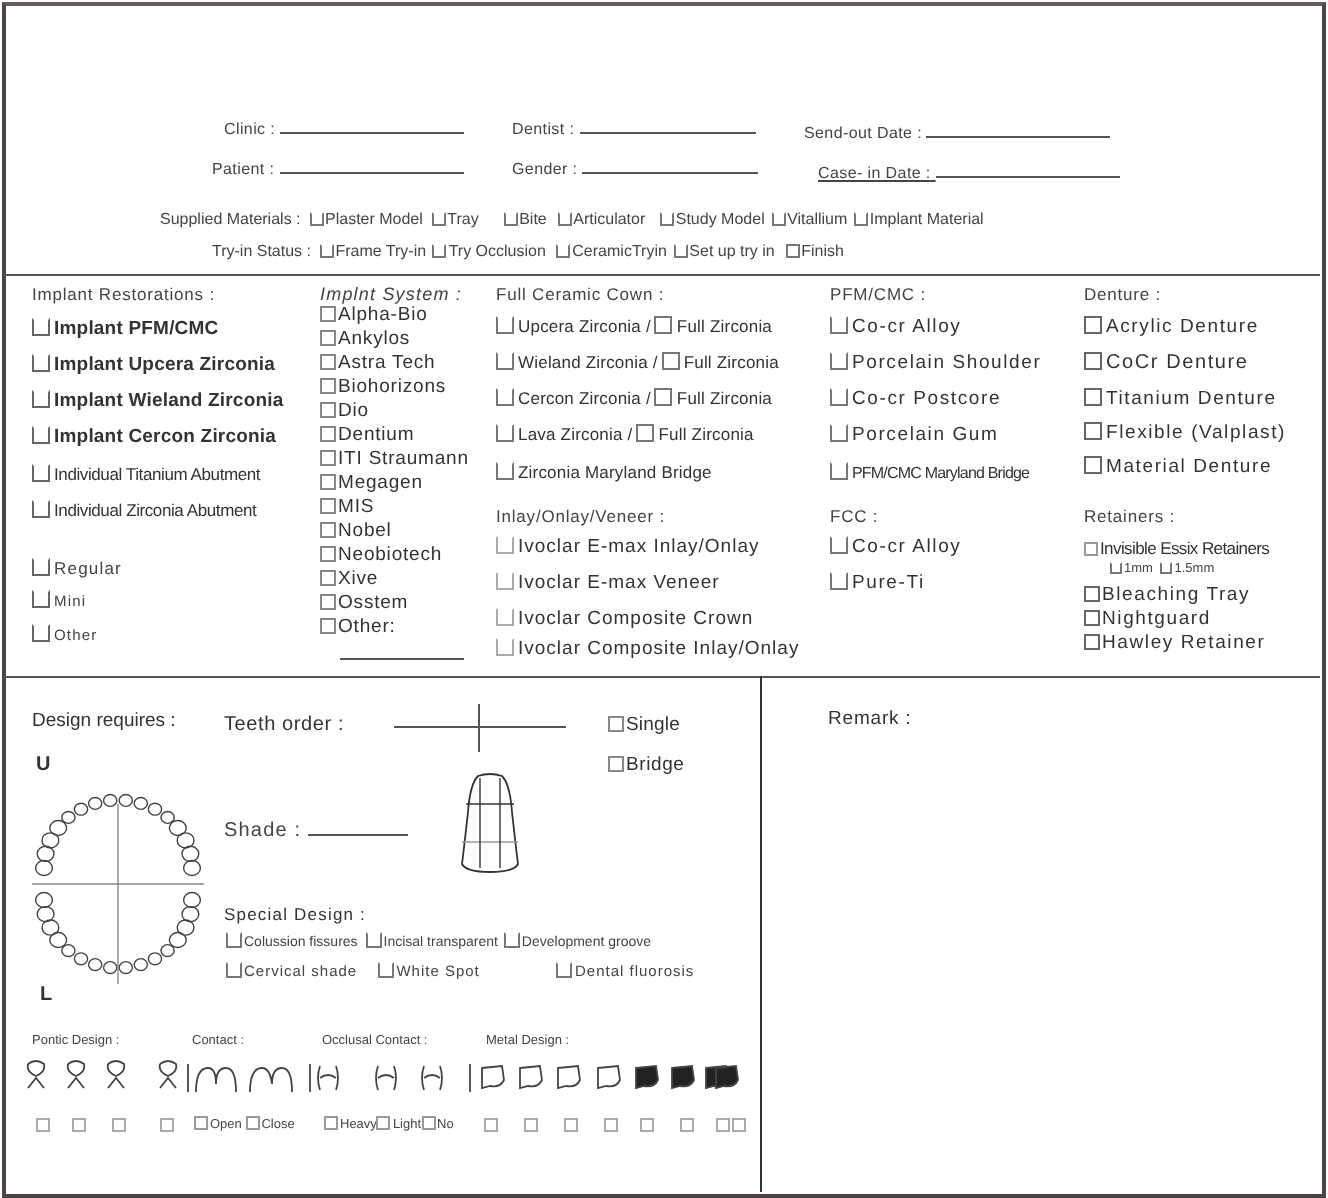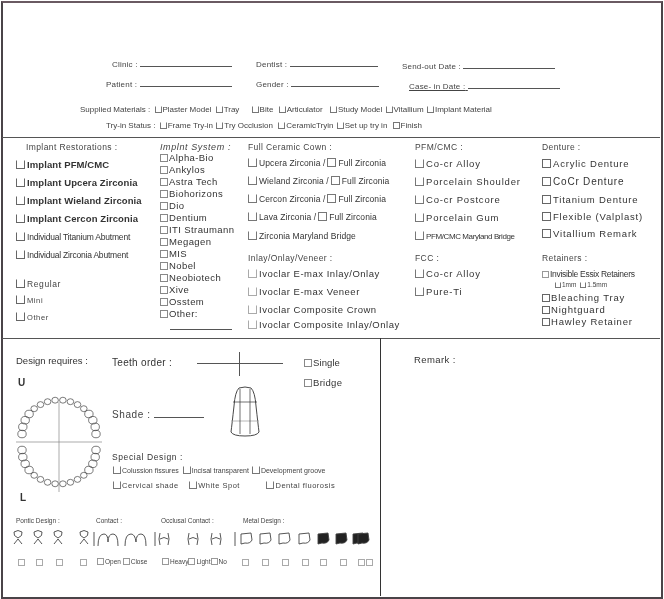--- a/index.html
+++ b/index.html
@@ -69,21 +69,21 @@
   <span>Try-in Status :</span>
   <span style="margin-left:2px"><span class="cb open"></span><span>Frame Try-in</span></span>
   <span style="margin-left:1px"><span class="cb open"></span><span>Try Occlusion</span></span>
   <span style="margin-left:3px"><span class="cb open"></span><span>CeramicTryin</span></span>
   <span style="margin-left:1px"><span class="cb open"></span><span>Set up try in</span></span>
   <span style="margin-left:3px"><span class="cb"></span><span>Finish</span></span>
 </div>
 
 <div class="hline" style="left:2px;top:137px;width:658px;background:#555;"></div>
 
-<div class="abs hdr" style="left:26px;top:142px;">Implant Restorations :</div>
+<div class="abs hdr" style="left:16px;top:142px;">Implant Restorations :</div>
 <div id="ir-list">
     <div class="abs item-b" style="left:16px;top:159px;"><span class="cbbig" style="border-color:#666;border-top-color:transparent"></span><span>Implant PFM/CMC</span></div>
     <div class="abs item-b" style="left:16px;top:177px;"><span class="cbbig" style="border-color:#666;border-top-color:transparent"></span><span>Implant Upcera Zirconia</span></div>
     <div class="abs item-b" style="left:16px;top:195px;"><span class="cbbig" style="border-color:#666;border-top-color:transparent"></span><span>Implant Wieland Zirconia</span></div>
     <div class="abs item-b" style="left:16px;top:213px;"><span class="cbbig" style="border-color:#666;border-top-color:transparent"></span><span>Implant Cercon Zirconia</span></div>
     <div class="abs item-sm" style="left:16px;top:232px;font-size:8.5px;letter-spacing:-0.2px;"><span class="cbbig" style="border-color:#666;border-top-color:transparent"></span><span>Individual Titanium Abutment</span></div>
     <div class="abs item-sm" style="left:16px;top:250px;font-size:8.5px;letter-spacing:-0.2px;"><span class="cbbig" style="border-color:#666;border-top-color:transparent"></span><span>Individual Zirconia Abutment</span></div>
     <div class="abs item-sm" style="left:16px;top:279px;font-size:8.5px;letter-spacing:0.6px;color:#444"><span class="cbbig" style="border-color:#666;border-top-color:transparent"></span><span>Regular</span></div>
     <div class="abs item-sm" style="left:16px;top:295px;font-size:7.5px;letter-spacing:0.6px;color:#444"><span class="cbbig" style="border-color:#666;border-top-color:transparent"></span><span>Mini</span></div>
     <div class="abs item-sm" style="left:16px;top:312px;font-size:7.5px;letter-spacing:0.6px;color:#444"><span class="cbbig" style="border-color:#666;border-top-color:transparent"></span><span>Other</span></div>
@@ -137,21 +137,21 @@
     <div class="abs item" style="left:415px;top:268px;font-size:9.5px;letter-spacing:0.8px;"><span class="cbbig" style="border-color:#777;border-top-color:transparent"></span><span>Co-cr Alloy</span></div>
     <div class="abs item" style="left:415px;top:286px;font-size:9.5px;letter-spacing:0.8px;"><span class="cbbig" style="border-color:#777;border-top-color:transparent"></span><span>Pure-Ti</span></div>
   </div>
 
 <div class="abs hdr" style="left:542px;top:142px;">Denture :</div>
 <div id="den-list">
     <div class="abs item" style="left:542px;top:158px;font-size:9.5px;letter-spacing:0.8px;"><span class="cbbig" style="border-color:#666"></span><span>Acrylic Denture</span></div>
     <div class="abs item" style="left:542px;top:176px;font-size:10px;letter-spacing:0.8px;"><span class="cbbig" style="border-color:#666"></span><span>CoCr Denture</span></div>
     <div class="abs item" style="left:542px;top:194px;font-size:9.5px;letter-spacing:0.8px;"><span class="cbbig" style="border-color:#666"></span><span>Titanium Denture</span></div>
     <div class="abs item" style="left:542px;top:211px;font-size:9.5px;letter-spacing:0.8px;"><span class="cbbig" style="border-color:#666"></span><span>Flexible (Valplast)</span></div>
-    <div class="abs item" style="left:542px;top:228px;font-size:9.5px;letter-spacing:0.8px;"><span class="cbbig" style="border-color:#666"></span><span>Vitallium Remark</span></div>
+    <div class="abs item" style="left:542px;top:228px;font-size:9.5px;letter-spacing:0.8px;"><span class="cbbig" style="border-color:#666"></span><span>Material Denture</span></div>
   </div>
 <div class="abs hdr" style="left:542px;top:253px;">Retainers :</div>
 <div class="abs item-sm" style="left:542px;top:269px;letter-spacing:-0.3px;">
   <span class="cb" style="border-color:#999"></span><span>Invisible Essix Retainers</span>
 </div>
 <div class="abs tiny" style="left:555px;top:281px;">
   <span><span class="cb open" style="width:6px;height:6px"></span><span>1mm</span></span>
   <span style="margin-left:2px"><span class="cb open" style="width:6px;height:6px"></span><span>1.5mm</span></span>
 </div>
 <div id="ret-list">
@@ -239,21 +239,21 @@
 
 <div class="abs" style="left:112px;top:452px;font-size:8.5px;color:#333;letter-spacing:0.6px;">Special Design :</div>
 <div class="abs tiny" style="left:113px;top:466px;font-size:7px;">
   <span><span class="cb open" style="width:8px;height:8px"></span><span>Colussion fissures</span></span>
   <span style="margin-left:2px"><span class="cb open" style="width:8px;height:8px"></span><span>Incisal transparent</span></span>
   <span style="margin-left:1px"><span class="cb open" style="width:8px;height:8px"></span><span>Development groove</span></span>
 </div>
 <div class="abs tiny" style="left:113px;top:481px;font-size:7.5px;letter-spacing:0.5px;">
   <span><span class="cb open" style="width:8px;height:8px"></span><span>Cervical shade</span></span>
   <span style="margin-left:8px"><span class="cb open" style="width:8px;height:8px"></span><span>White Spot</span></span>
-  <span style="margin-left:24px"><span class="cb open" style="width:8px;height:8px"></span><span>Dental fluorosis</span></span>
+  <span style="margin-left:36px"><span class="cb open" style="width:8px;height:8px"></span><span>Dental fluorosis</span></span>
 </div>
 
 <div class="abs tiny" style="left:16px;top:517px;">Pontic Design :</div>
 <div class="abs tiny" style="left:96px;top:517px;">Contact :</div>
 <div class="abs tiny" style="left:161px;top:517px;">Occlusal Contact :</div>
 <div class="abs tiny" style="left:243px;top:517px;">Metal Design :</div>
 
 <svg class="abs" style="left:12px;top:530px;" width="360" height="22" viewBox="0 0 360 22">
   <g fill="none" stroke="#444" stroke-width="0.9" id="design-icons">
       <path d="M2 2 Q6 -1 10 2 Q11 6 6 8 Q1 6 2 2 M2 14 L6 9 L10 14"></path>

